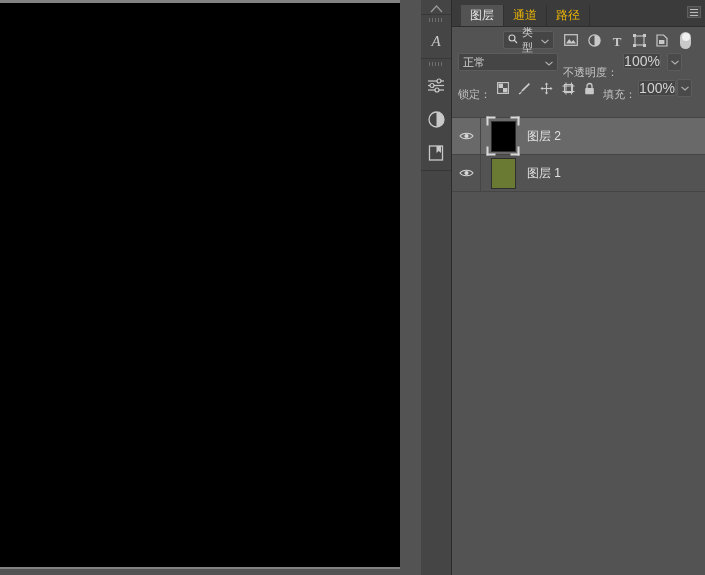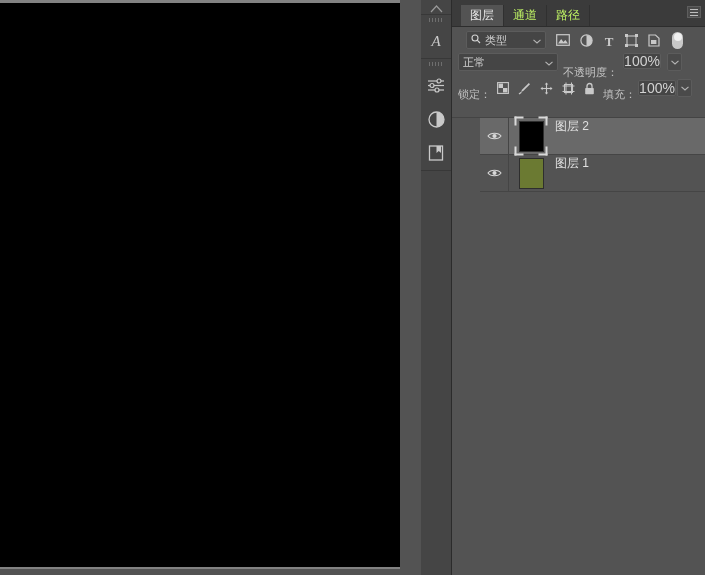--- a/index.html
+++ b/index.html
@@ -123,21 +123,21 @@
     align-items: flex-end;
     padding-left: 9px;
     box-sizing: border-box;
     border-bottom: 1px solid #2d2d2d;
   }
   .tab {
     height: 21px;
     line-height: 21px;
     padding: 0 9px;
     font-size: 12px;
-    color: #bef264;
+    color: #eab308;
     background: #3b3b3b;
     border-right: 1px solid #303030;
     white-space: nowrap;
   }
   .tab.active {
     background: #535353;
     color: #e6e6e6;
   }
   .panel-menu {
     position: absolute;
@@ -161,20 +161,21 @@
   }
 
   
   .filter-row {
     height: 26px;
     display: flex;
     align-items: center;
     padding: 0 14px;
     gap: 6px;
     box-sizing: border-box;
+    margin-left: 37px;
   }
   .filter-select {
     width: 80px;
     height: 18px;
     background: #454545;
     border: 1px solid #5c5c5c;
     border-radius: 2px;
     display: flex;
     align-items: center;
     padding: 0 4px;
@@ -287,24 +288,24 @@
     left: 0;
     top: 117px;
     right: 0;
     bottom: 0;
     background: #535353;
     border-top: 1px solid #444;
   }
   .layer-row {
     height: 37px;
     display: flex;
+    align-items: center;
     border-bottom: 1px solid #454545;
     box-sizing: border-box;
     position: relative;
-    margin-left: 28px;
   }
   .layer-row.selected { background: #696969; }
   .eye-cell {
     width: 29px;
     height: 100%;
     display: flex;
     align-items: center;
     justify-content: center;
     border-right: 1px solid #454545;
     box-sizing: border-box;

